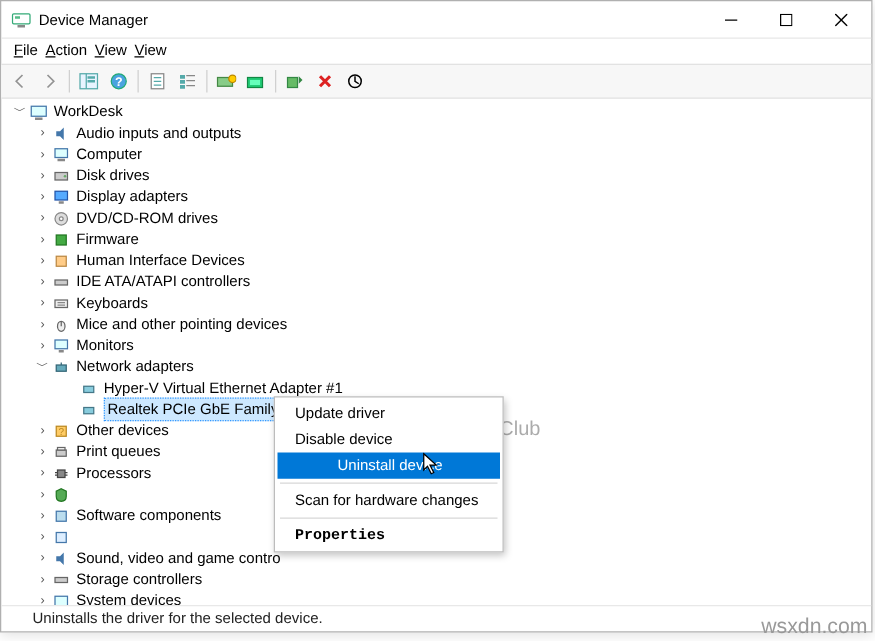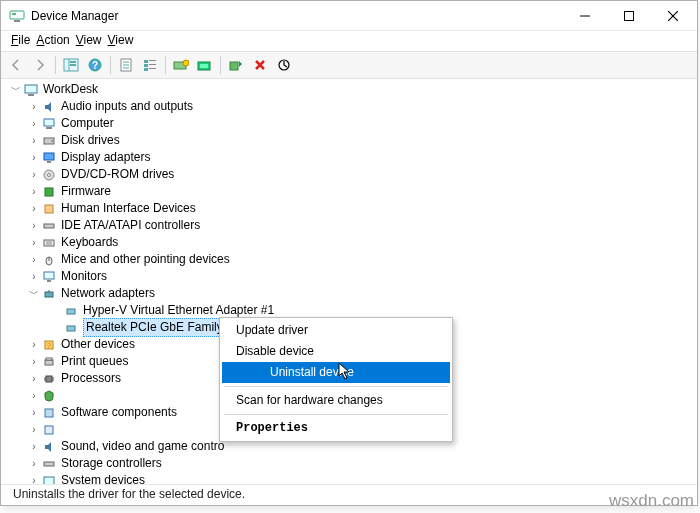--- a/index.html
+++ b/index.html
@@ -116,21 +116,21 @@
     opacity: 0.7;
   }
   .wm-box {
     width: 18px; height: 18px;
     background: linear-gradient(135deg, #5ab3f0, #c8e6fa);
     margin-right: 6px;
   }
   .context-menu {
     position: absolute;
     top: 316px; left: 218px;
-    width: 234px;
+    width: 184px;
     background: #fff;
     border: 1px solid #bcbcbc;
     box-shadow: 2px 3px 6px rgba(0,0,0,0.25);
     padding: 2px;
     font-size: 12px;
   }
   .cm-item {
     padding: 3px 14px;
     line-height: 15px;
   }
@@ -146,21 +146,21 @@
     margin: 3px 2px;
   }
   .cm-item.bold { font-weight: 600; font-family: Liberation Mono, monospace; }
   .cursor-img {
     position: absolute;
     top: 361px; left: 337px;
     pointer-events: none;
   }
   .statusbar {
     height: 20px;
-    padding: 2px 12px;
+    padding: 2px 25px;
     font-size: 12px;
     color: #222;
   }
   .footer-credit {
     position: absolute;
     bottom: 2px; right: 6px;
     font-size: 17px;
     color: #999;
     font-family: Arial, sans-serif;
   }

